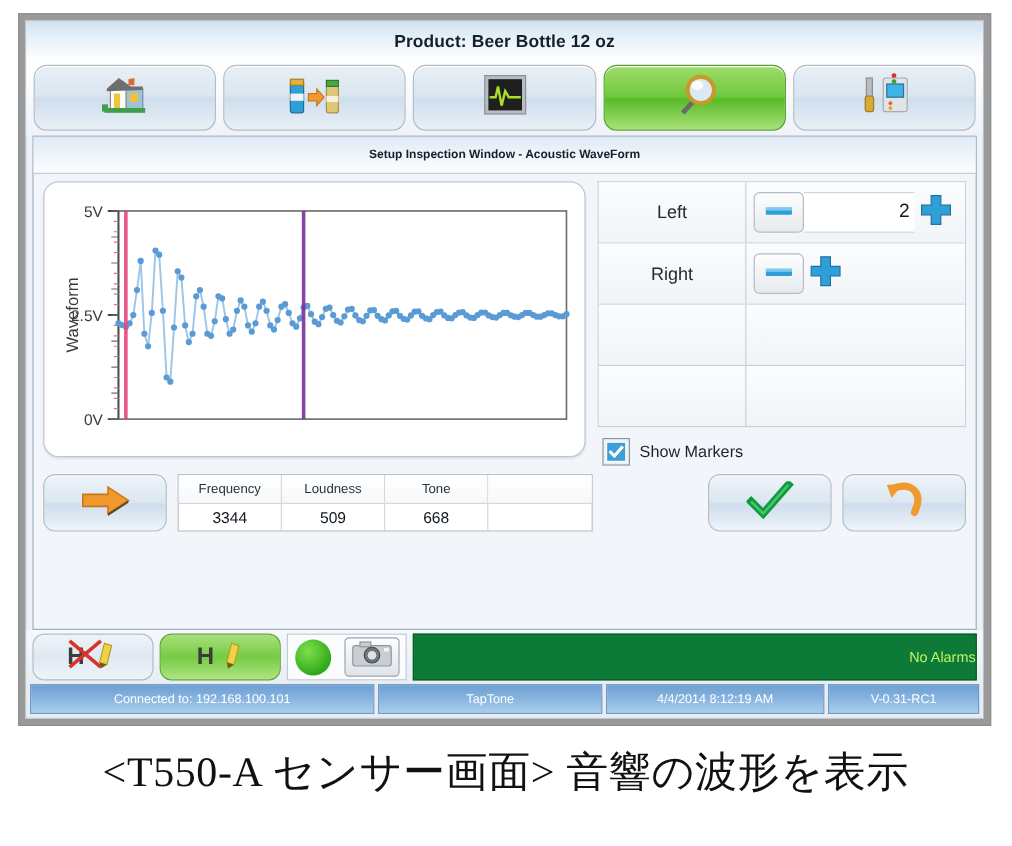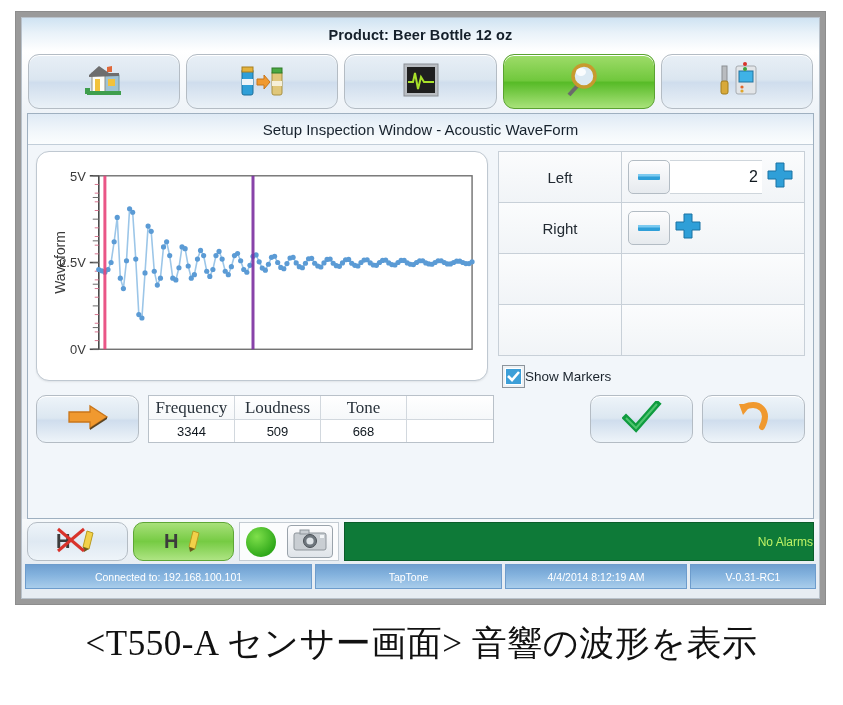--- a/index.html
+++ b/index.html
@@ -58,21 +58,21 @@
     border:1px solid #9fb0c0; border-top:1px solid #9fb0c0;
     background:#f2f6fa;
     display:flex; flex-direction:column; box-sizing:border-box;
   }
   .panel-header{
     flex:0 0 30px;
     background:linear-gradient(to bottom,#dfeaf5 0%,#f2f7fb 60%,#fbfdfe 100%);
     border-bottom:1px solid #c2ced9;
     display:flex; align-items:center; justify-content:center;
   }
-  .panel-header .h{font-size:15px;font-weight:normal;color:#16212c;}
+  .panel-header .h{font-size:10px;font-weight:bold;color:#16212c;}
 
   .panel-body{flex:1 1 auto;display:flex;flex-direction:column;padding:6px 8px 4px 8px;box-sizing:border-box;}
   .row-top{display:flex;gap:10px;flex:0 0 232px;}
 
   
   .chart-card{
     width:452px; height:230px;
     background:#ffffff; border:1px solid #bfc8d1; border-radius:13px;
     box-sizing:border-box; position:relative;
     box-shadow:0 1px 2px rgba(0,0,0,.08);
@@ -103,21 +103,21 @@
     flex:0 0 auto;
   }
   .step-btn.plus{border:none;background:transparent;width:36px;}
   .num-box{
     flex:1 1 auto;height:32px;background:#ffffff;border:1px solid #cfd6dc;border-left:none;border-right:none;
     display:flex;align-items:center;justify-content:flex-end;padding-right:4px;
     font-size:16px;color:#10181f;
   }
   .ctrl-row.blank .ctrl-label{border-right:1px solid #c8d0d8;}
 
-  .markers{display:flex;align-items:center;padding:9px 0 0 4px;}
+  .markers{display:flex;align-items:center;gap:8px;padding:9px 0 0 4px;}
   .chk{
     width:21px;height:21px;border:1px solid #8c949c;background:#ffffff;
     display:flex;align-items:center;justify-content:center;cursor:pointer;
     box-shadow:inset 0 0 0 2px #eef2f5;
   }
   .chk .inner{width:15px;height:15px;background:#3d9fd8;display:flex;align-items:center;justify-content:center;}
   .markers .lbl{font-size:13.5px;color:#1a232c;}
 
   
   .row-bot{display:flex;align-items:center;gap:9px;margin-top:7px;flex:0 0 auto;}
@@ -126,21 +126,21 @@
     background:linear-gradient(to bottom,#eef4f9 0%,#dce7f1 48%,#cfdded 53%,#eef4f9 100%);
     display:flex;align-items:center;justify-content:center;cursor:pointer;
     box-shadow:inset 0 1px 0 #fff;flex:0 0 auto;
   }
   .dtable{border:1px solid #b9c1c9;background:#ffffff;flex:0 0 auto;}
   .dtable .tr{display:flex;}
   .dtable .th,.dtable .td{
     width:86px;box-sizing:border-box;border-right:1px solid #d2d8de;
     display:flex;align-items:center;justify-content:center;
   }
-  .dtable .th{height:23px;font-size:17px;color:#2a333c;background:linear-gradient(to bottom,#ffffff,#f6f8fa);font-family:Liberation Serif, serif;}
+  .dtable .th{height:23px;font-size:11px;color:#2a333c;background:linear-gradient(to bottom,#ffffff,#f6f8fa);}
   .dtable .td{height:23px;font-size:13px;color:#10181f;border-top:1px solid #d2d8de;}
   .dtable .th:last-child,.dtable .td:last-child{border-right:none;}
   .spacer-flex{flex:1 1 auto;}
 
   
   .botbar{
     flex:0 0 44px;display:flex;align-items:center;gap:5px;
     padding:3px 5px;box-sizing:border-box;
     background:linear-gradient(to bottom,#f6f9fb,#e7edf3);
   }
@@ -163,21 +163,21 @@
     background:linear-gradient(to bottom,#fdfdfe,#dfe4e9);
     display:flex;align-items:center;justify-content:center;cursor:pointer;
   }
   .alarm{
     flex:1 1 auto;height:37px;background:#0e7a38;border:1px solid #0a5c2a;
     display:flex;align-items:center;justify-content:flex-end;
     color:#bef264;font-size:12px;
   }
 
   
-  .statusbar{flex:0 0 26px;display:flex;gap:3px;padding:0 3px 9px 3px;box-sizing:border-box;background:#e7edf3;}
+  .statusbar{flex:0 0 26px;display:flex;gap:3px;padding:0 3px 3px 3px;box-sizing:border-box;background:#e7edf3;}
   .scell{
     background:linear-gradient(to bottom,#6f9fd0 0%,#82b1dd 40%,#a9cdeb 100%);
     border:1px solid #6d9ccc;
     display:flex;align-items:center;justify-content:center;
     color:#ffffff;font-size:10.5px;height:23px;
   }
   .scell.c1{flex:0 0 285px;}
   .scell.c2{flex:0 0 185px;}
   .scell.c3{flex:0 0 180px;}
   .scell.c4{flex:1 1 auto;}

